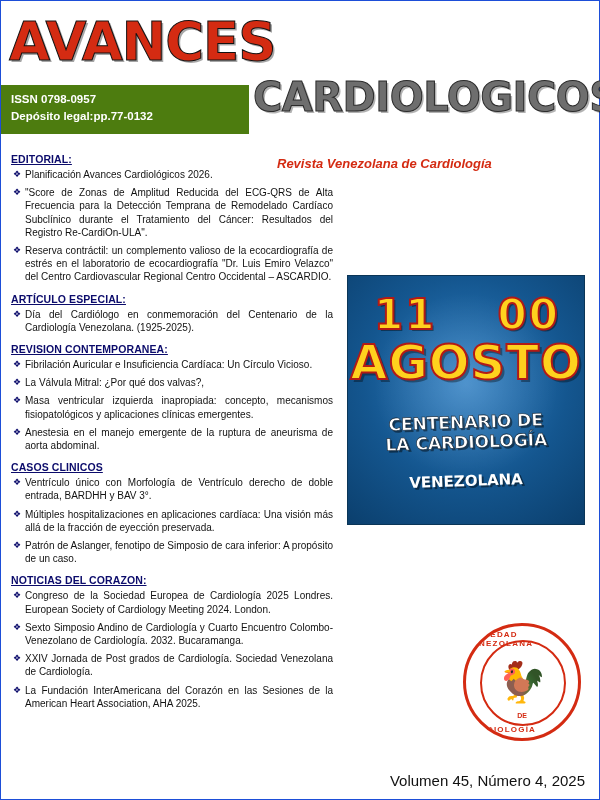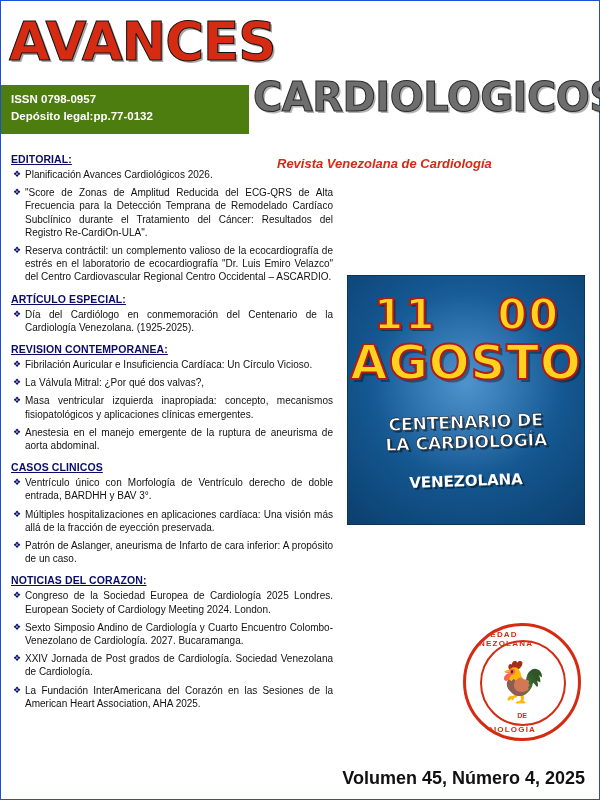--- a/index.html
+++ b/index.html
@@ -226,22 +226,22 @@
     transform: translateX(-50%);
     font-size: 7px;
     font-weight: bold;
     color: #d42b12;
   }
 
   
   .volume {
     position: absolute;
     right: 14px; bottom: 12px;
-    font-size: 18px;
-    font-weight: bold;
+    font-size: 15px;
+    font-weight: normal;
     color: #111111;
   }
 </style>
 </head>
 <body>
 
 <div class="page">
 
   <div class="masthead">
     <div class="title-avances">AVANCES</div>
@@ -297,30 +297,30 @@
         <div class="entry">
           <span class="bullet">❖</span>
           <span class="entry-text">Ventrículo único con Morfología de Ventrículo derecho de doble entrada, BARDHH y BAV 3°.</span>
         </div>
         <div class="entry">
           <span class="bullet">❖</span>
           <span class="entry-text">Múltiples hospitalizaciones en aplicaciones cardíaca: Una visión más allá de la fracción de eyección preservada.</span>
         </div>
         <div class="entry">
           <span class="bullet">❖</span>
-          <span class="entry-text">Patrón de Aslanger, aneurisma de Infarto de cara inferior: A propósito de un caso.</span>
+          <span class="entry-text">Patrón de Aslanger, fenotipo de Simposio de cara inferior: A propósito de un caso.</span>
         </div>
         <div class="section-head">NOTICIAS DEL CORAZON:</div>
         <div class="entry">
           <span class="bullet">❖</span>
           <span class="entry-text">Congreso de la Sociedad Europea de Cardiología 2025 Londres. European Society of Cardiology Meeting 2024. London.</span>
         </div>
         <div class="entry">
           <span class="bullet">❖</span>
-          <span class="entry-text">Sexto Simposio Andino de Cardiología y Cuarto Encuentro Colombo-Venezolano de Cardiología. 2027. Bucaramanga.</span>
+          <span class="entry-text">Sexto Simposio Andino de Cardiología y Cuarto Encuentro Colombo-Venezolano de Cardiología. 2032. Bucaramanga.</span>
         </div>
         <div class="entry">
           <span class="bullet">❖</span>
           <span class="entry-text">XXIV Jornada de Post grados  de Cardiología. Sociedad Venezolana de Cardiología.</span>
         </div>
         <div class="entry">
           <span class="bullet">❖</span>
           <span class="entry-text">La Fundación InterAmericana del Corazón en las Sesiones de la American Heart Association, AHA 2025.</span>
         </div>
       </div>

